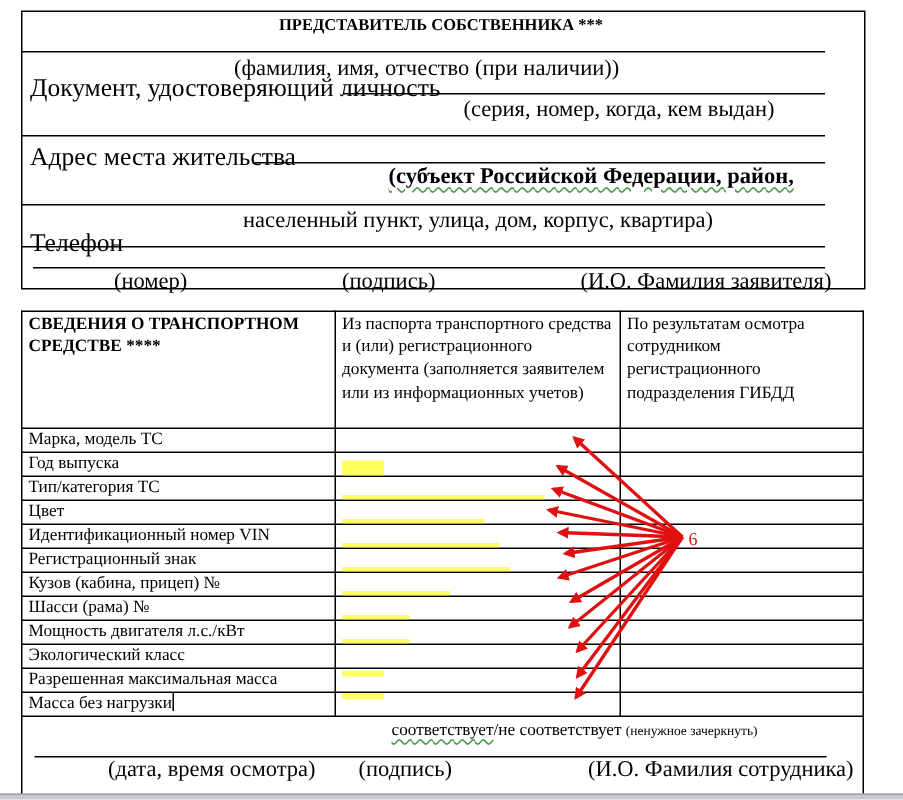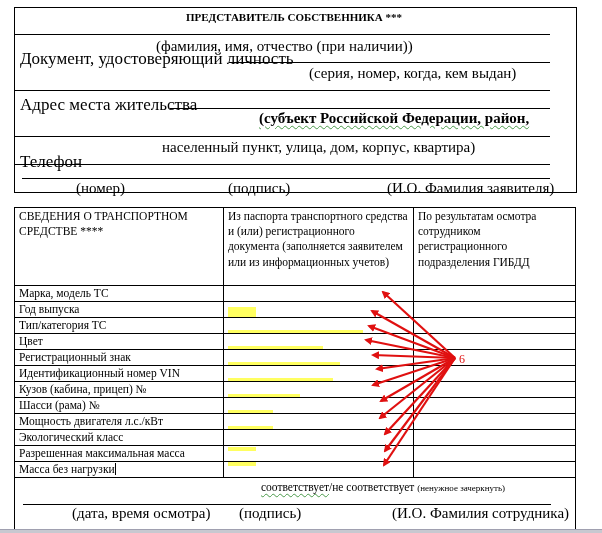--- a/index.html
+++ b/index.html
@@ -11,21 +11,21 @@
   .small{font-size:15px;white-space:nowrap;}
   .norm{font-size:17px;white-space:nowrap;}
   .title{font-size:11px;font-weight:bold;white-space:nowrap;}
   .squig{text-decoration:underline wavy #4a9a4a;text-decoration-thickness:1px;text-underline-offset:2px;}
   .squig-red{text-decoration:underline wavy #d02020;text-decoration-thickness:1px;text-underline-offset:2px;}
   table.vt{position:absolute;left:14px;top:207px;width:562px;border-collapse:collapse;table-layout:fixed;}
   table.vt td{border:1px solid #000;padding:0 4px;vertical-align:top;font-size:11.5px;line-height:15px;overflow:hidden;}
   table.vt td.c1{width:200px;}
   table.vt td.c2{width:181px;}
   table.vt tr.hdr td{height:76px;padding-top:1px;line-height:15.2px;font-size:11.5px;}
-  table.vt tr.hdr td.c1{font-weight:normal;}
+  table.vt tr.hdr td.c1{font-weight:bold;}
   table.vt tr.row td{height:15px;white-space:nowrap;}
   .hl{display:inline-block;background:#ffff60;height:3px;vertical-align:bottom;margin-top:11px;}
   .bottom-grey{position:absolute;left:0;top:529px;width:602px;height:4px;background:#c8c8d0;border-top:1px solid #a0a0b0;}
   .cursor{display:inline-block;width:1px;height:12px;background:#000;vertical-align:-2px;}
 </style>
 </head>
 <body>
 
 <div class="box" style="left:14px;top:7px;width:563px;height:186px;"></div>
 <div class="title abs" style="left:186px;top:11px;">ПРЕДСТАВИТЕЛЬ СОБСТВЕННИКА ***</div>
@@ -71,27 +71,27 @@
     <td class="c1">Тип/категория ТС</td>
     <td class="c2"><span class="hl" style="width:135px;"></span></td>
     <td class="c3"></td>
   </tr>
   <tr class="row">
     <td class="c1">Цвет</td>
     <td class="c2"><span class="hl" style="width:95px;"></span></td>
     <td class="c3"></td>
   </tr>
   <tr class="row">
-    <td class="c1">Регистрационный знак</td>
-    <td class="c2"><span class="hl" style="width:112px;"></span></td>
+    <td class="c1">Идентификационный номер VIN</td>
+    <td class="c2"><span class="hl" style="width:105px;"></span></td>
     <td class="c3"></td>
   </tr>
   <tr class="row">
-    <td class="c1">Идентификационный номер VIN</td>
-    <td class="c2"><span class="hl" style="width:105px;"></span></td>
+    <td class="c1">Регистрационный знак</td>
+    <td class="c2"><span class="hl" style="width:112px;"></span></td>
     <td class="c3"></td>
   </tr>
   <tr class="row">
     <td class="c1">Кузов (кабина, прицеп) №</td>
     <td class="c2"><span class="hl" style="width:72px;"></span></td>
     <td class="c3"></td>
   </tr>
   <tr class="row">
     <td class="c1">Шасси (рама) №</td>
     <td class="c2"><span class="hl" style="width:45px;"></span></td>

